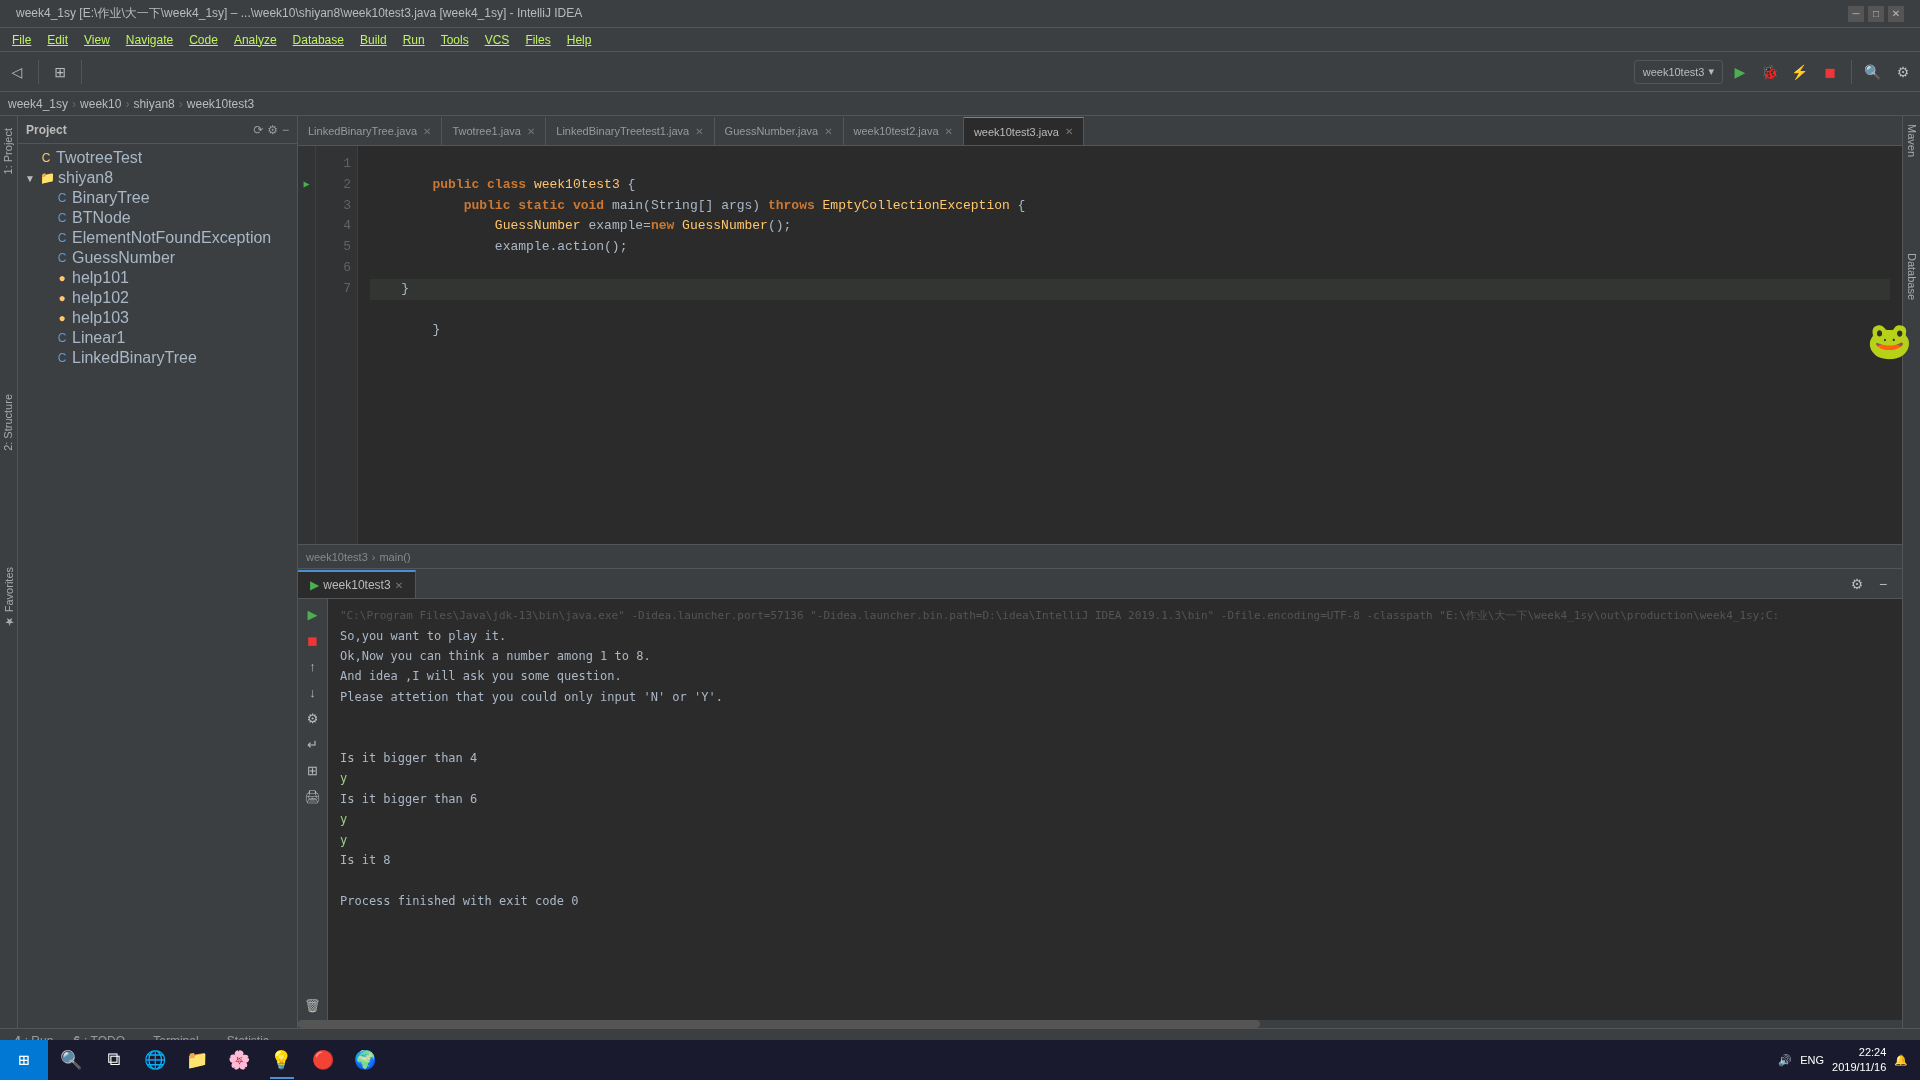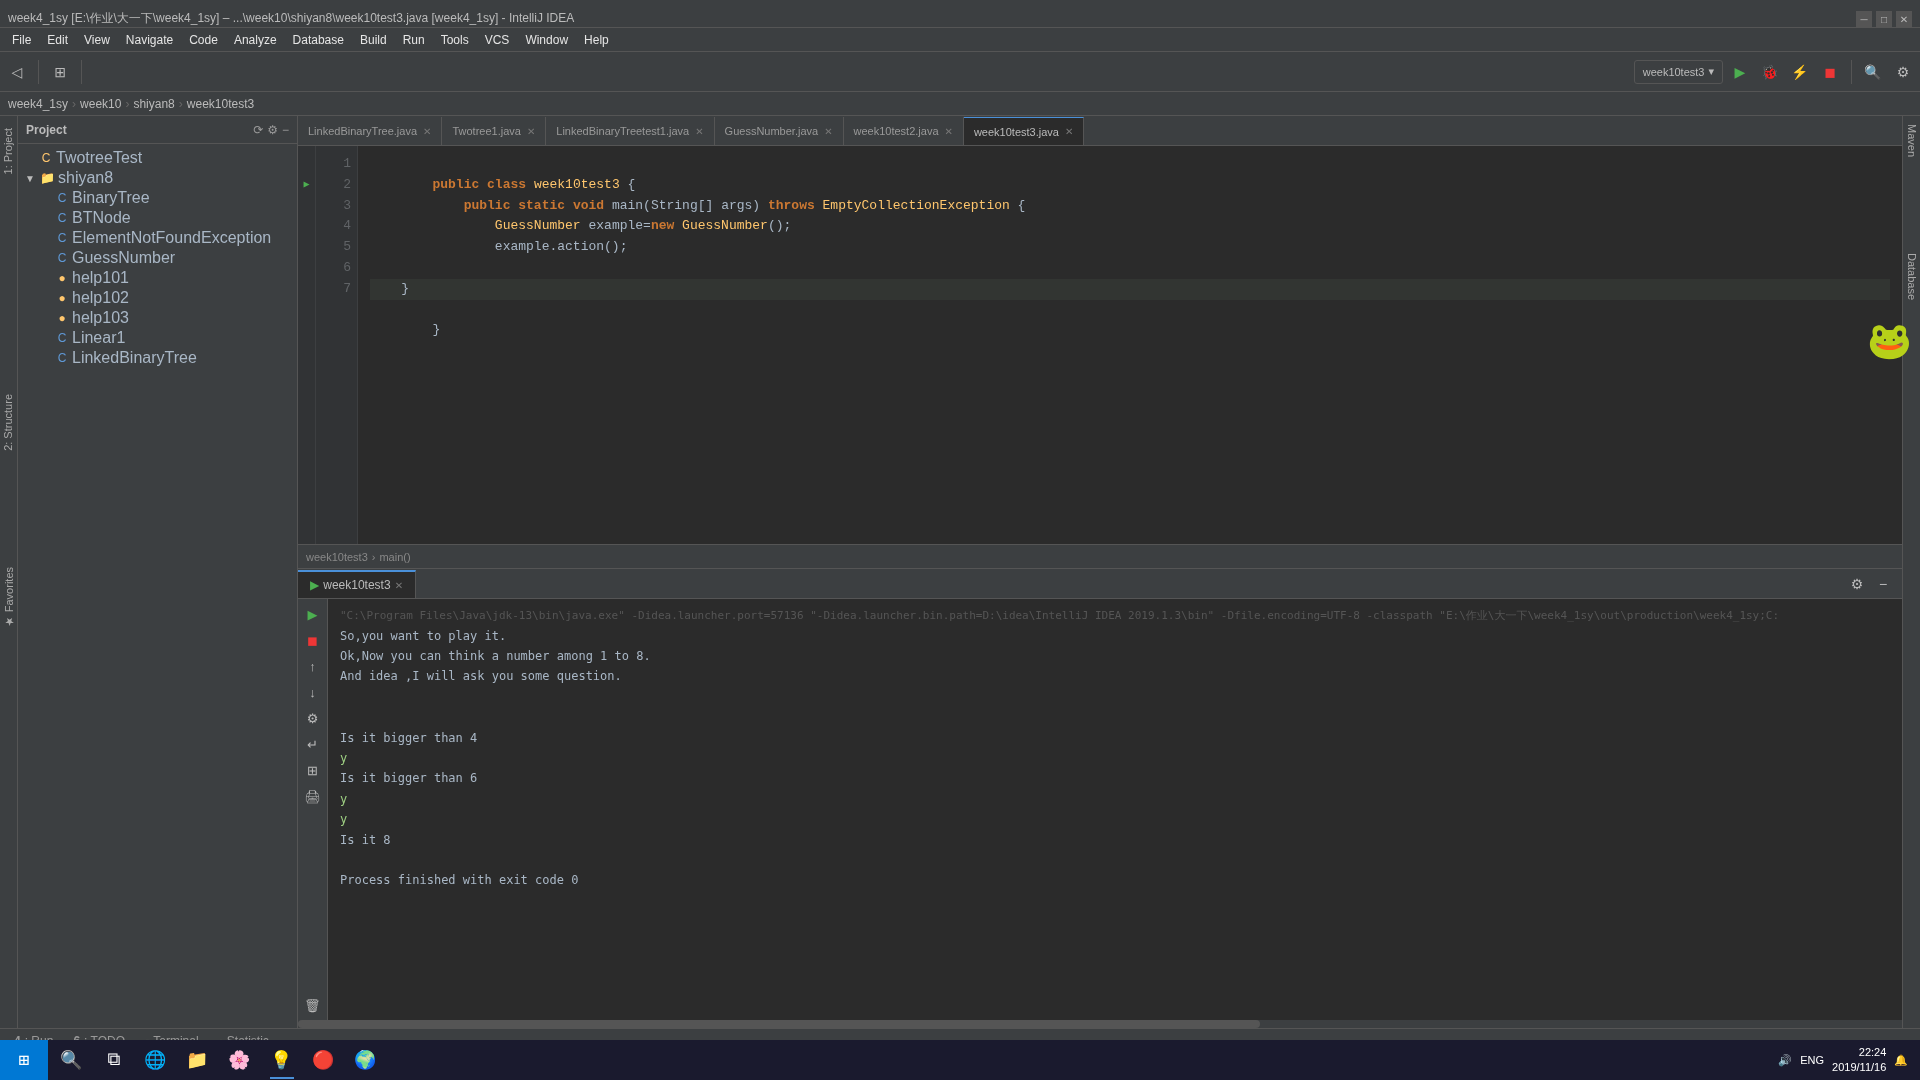--- a/index.html
+++ b/index.html
@@ -1,26 +1,26 @@
 <!DOCTYPE html>
 <html><head>
   <meta charset="utf-8">
   <style>
     * { margin: 0; padding: 0; box-sizing: border-box; }
     body { font-family: 'Consolas', 'Courier New', monospace; font-size: 12px; background: #2b2b2b; color: #a9b7c6; width: 1920px; height: 1080px; overflow: hidden; }
 
     
-    #title-bar { background: #3c3f41; height: 28px; display: flex; align-items: flex-end; justify-content: space-between; padding: 0 8px; border-bottom: 1px solid #555; }
+    #title-bar { background: #3c3f41; height: 28px; display: flex; align-items: center; justify-content: space-between; padding: 0 16px; border-bottom: 1px solid #555; }
     #title-bar .title-text { color: #bbbbbb; font-size: 12px; font-family: Arial, sans-serif; }
     #title-bar .window-controls { display: flex; gap: 4px; }
     #title-bar .win-btn { width: 16px; height: 16px; background: #555; border: none; cursor: pointer; color: #bbb; font-size: 10px; display: flex; align-items: center; justify-content: center; }
 
     
     #menu-bar { background: #3c3f41; height: 24px; display: flex; align-items: center; padding: 0 4px; border-bottom: 1px solid #555; font-family: Arial, sans-serif; font-size: 12px; }
-    .menu-item { padding: 2px 8px; color: #e5e5e5; cursor: pointer; }
+    .menu-item { padding: 2px 8px; color: #bef264; cursor: pointer; text-decoration: underline; }
 
     
     #toolbar { background: #3c3f41; height: 40px; display: flex; align-items: center; padding: 0 4px; border-bottom: 1px solid #555; gap: 4px; }
     .toolbar-btn { width: 26px; height: 26px; background: none; border: none; cursor: pointer; color: #bbbbbb; display: flex; align-items: center; justify-content: center; font-size: 14px; border-radius: 3px; }
     .toolbar-separator { width: 1px; height: 24px; background: #555; margin: 0 4px; }
     .toolbar-right { margin-left: auto; display: flex; align-items: center; gap: 4px; }
     .run-config-btn { background: #3c3f41; border: 1px solid #555; color: #bbbbbb; padding: 2px 8px; cursor: pointer; font-size: 11px; border-radius: 3px; height: 24px; display: flex; align-items: center; gap: 4px; font-family: Arial, sans-serif; }
 
     
     #breadcrumb { background: #3c3f41; height: 24px; display: flex; align-items: center; padding: 0 8px; border-bottom: 1px solid #555; font-family: Arial, sans-serif; font-size: 12px; color: #bbbbbb; gap: 4px; }
@@ -128,21 +128,21 @@
   <span class="menu-item">Edit</span>
   <span class="menu-item">View</span>
   <span class="menu-item">Navigate</span>
   <span class="menu-item">Code</span>
   <span class="menu-item">Analyze</span>
   <span class="menu-item">Database</span>
   <span class="menu-item">Build</span>
   <span class="menu-item">Run</span>
   <span class="menu-item">Tools</span>
   <span class="menu-item">VCS</span>
-  <span class="menu-item">Window</span>
+  <span class="menu-item">Files</span>
   <span class="menu-item">Help</span>
 </div>
 
 <div id="toolbar">
   <button class="toolbar-btn">◁</button>
   <div class="toolbar-separator"></div>
   <button class="toolbar-btn">⊞</button>
   <div class="toolbar-separator"></div>
   <div class="toolbar-right">
     <button class="run-config-btn">
@@ -336,20 +336,21 @@
           <button class="run-side-btn">⊞</button>
           <button class="run-side-btn">🖨</button>
           <button class="run-side-btn" style="margin-top:auto;">🗑</button>
         </div>
 
         <div id="run-output">
           <div class="run-cmd">"C:\Program Files\Java\jdk-13\bin\java.exe" -Didea.launcher.port=57136 "-Didea.launcher.bin.path=D:\idea\IntelliJ IDEA 2019.1.3\bin" -Dfile.encoding=UTF-8 -classpath "E:\作业\大一下\week4_1sy\out\production\week4_1sy;C:</div>
           <div class="run-text">So,you want to play it.</div>
           <div class="run-text">Ok,Now you can think a number among 1 to 8.</div>
           <div class="run-text">And idea ,I will ask you some question.</div>
+          <div class="run-text">Please attetion that you could only input 'N' or 'Y'.</div>
           <div>&nbsp;</div>
           <div>&nbsp;</div>
           <div class="run-text">Is it bigger than 4</div>
           <div class="run-input">y</div>
           <div class="run-text">Is it bigger than 6</div>
           <div class="run-input">y</div>
           <div class="run-input">y</div>
           <div class="run-text">Is it 8</div>
           <div>&nbsp;</div>
           <div class="run-exit">Process finished with exit code 0</div>

